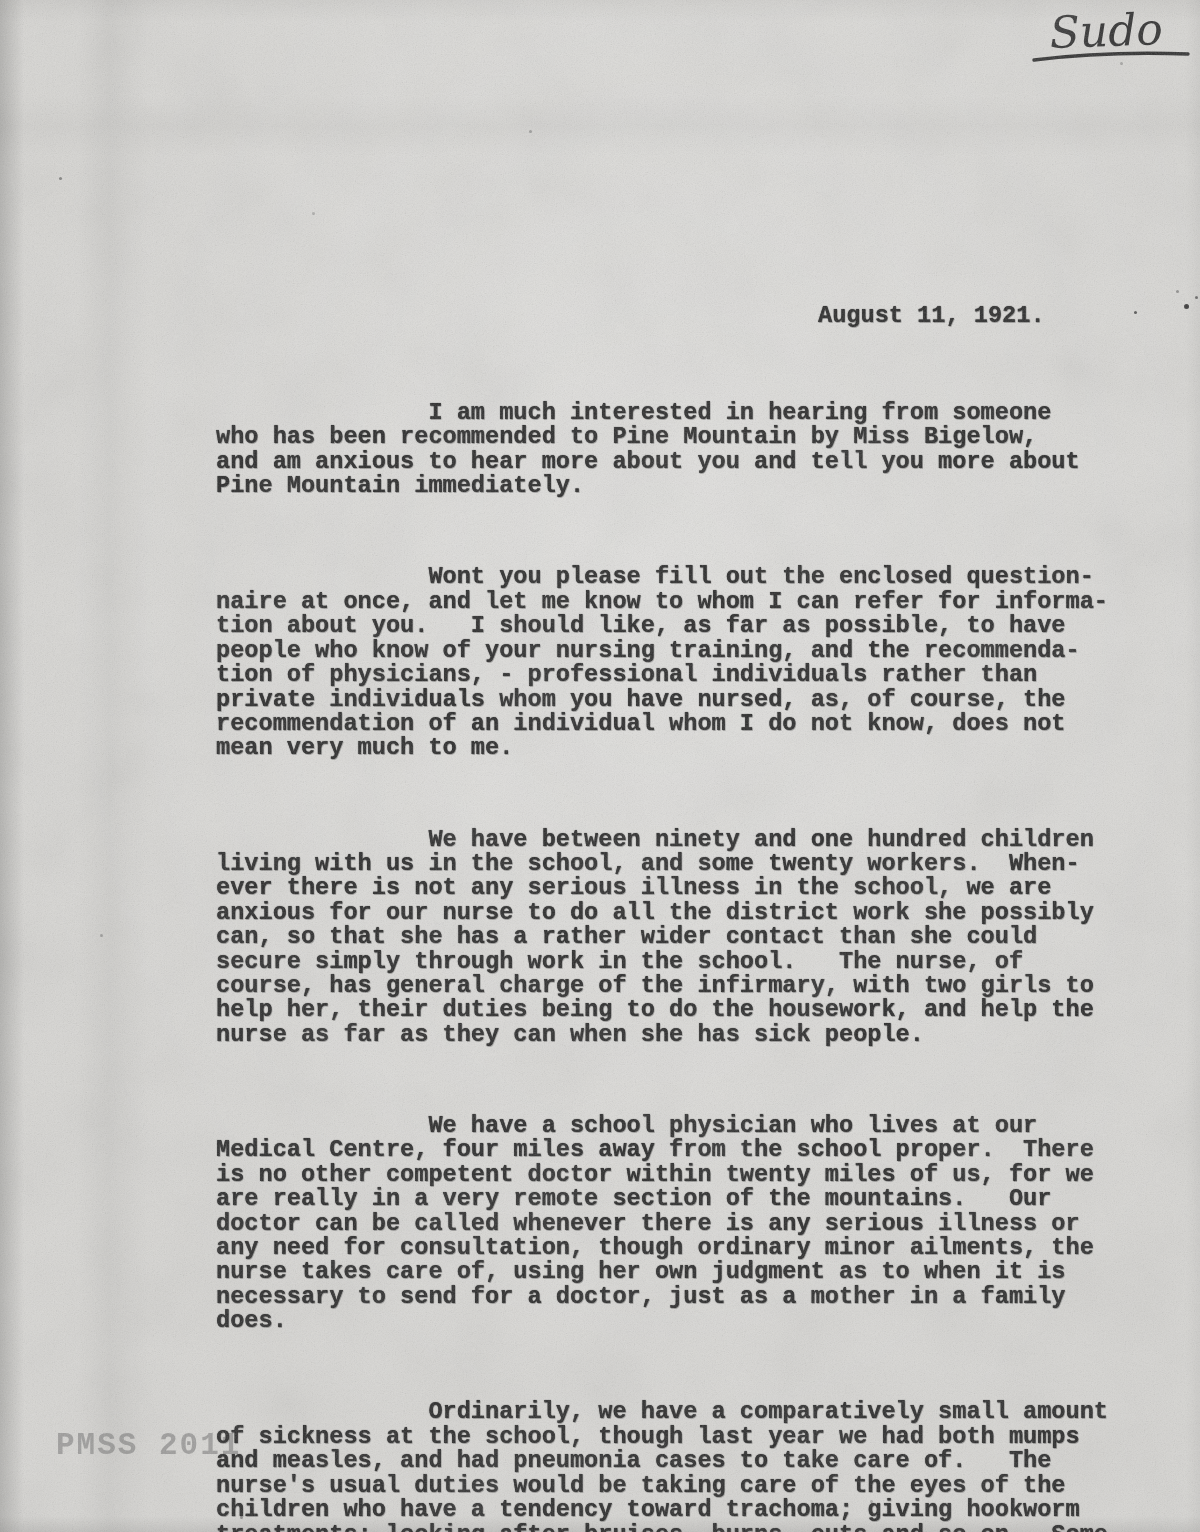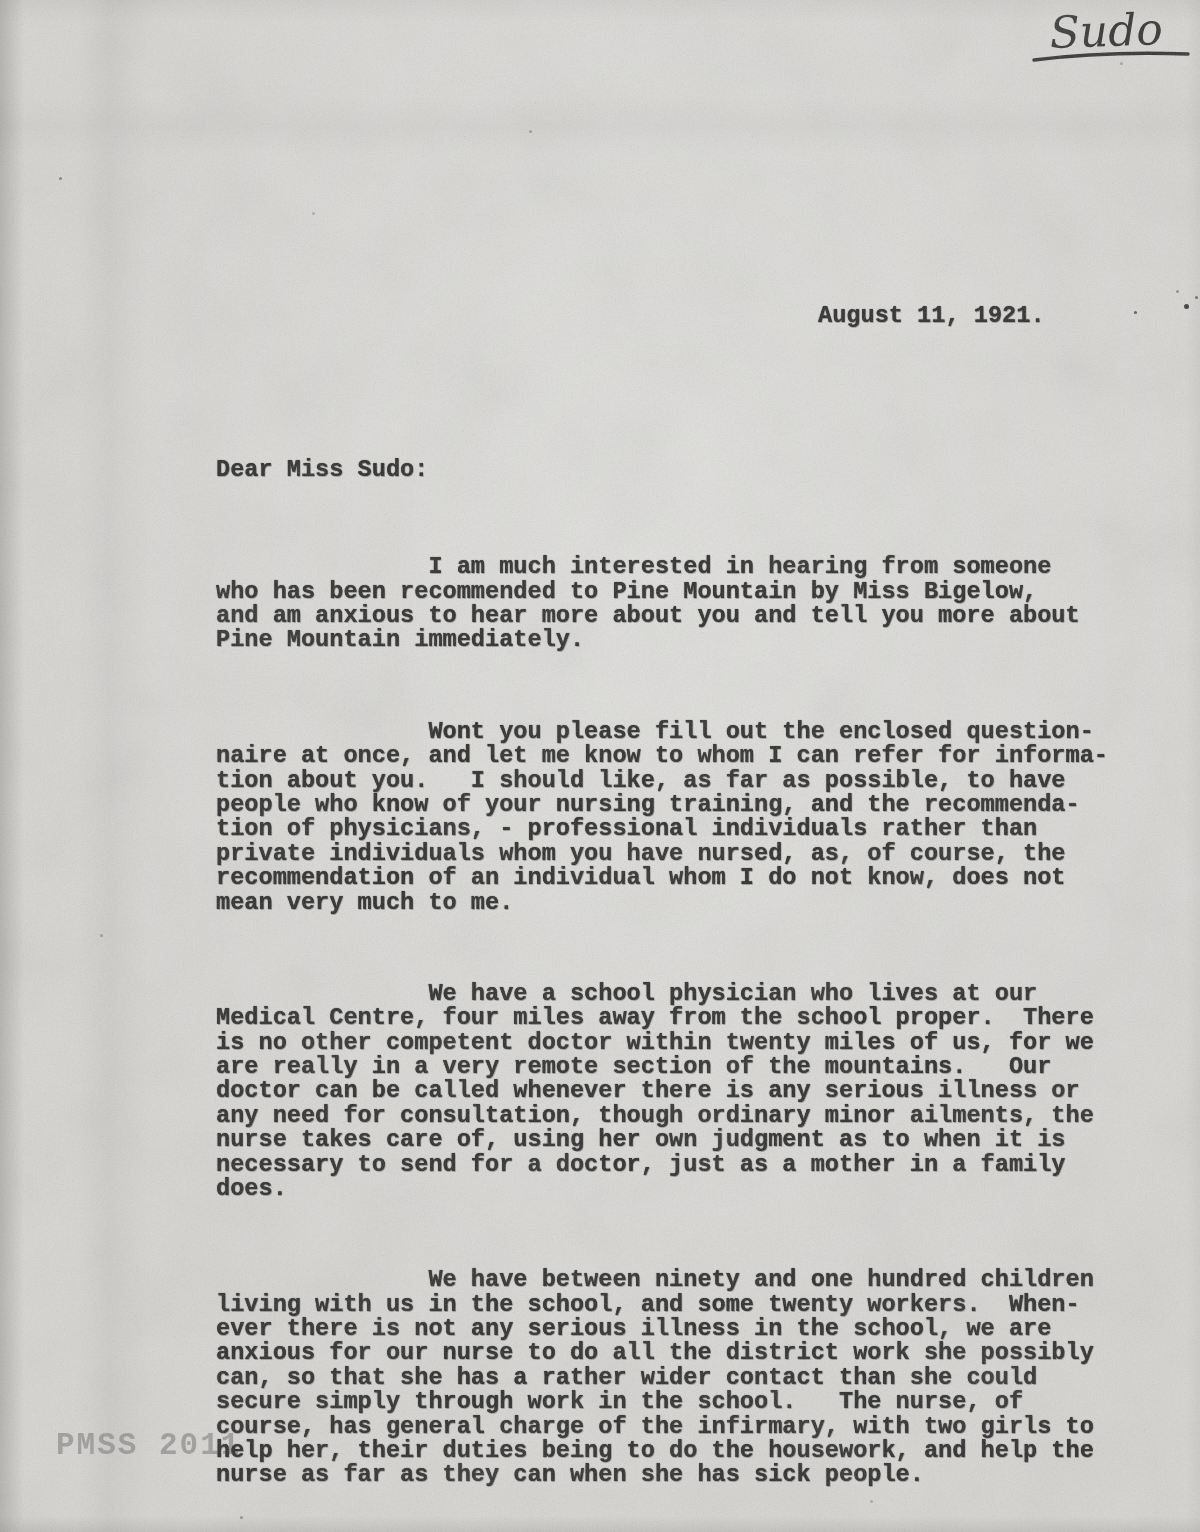--- a/index.html
+++ b/index.html
@@ -73,51 +73,50 @@
 
   <svg class="sudo" width="182" height="76" viewBox="0 0 182 76" xmlns="http://www.w3.org/2000/svg">
     <text x="32" y="46" transform="rotate(-2 90 40)">Sudo</text>
     <path d="M16 60 Q 88 51 170 54"></path>
   </svg>
 
   <div class="watermark">PMSS 2011</div>
 
   <div class="letter">
     <div class="date">August 11, 1921.</div>
-    <div class="salutation">Dear Miss Sudo:</div>
     <div class="para first">               I am much interested in hearing from someone
 who has been recommended to Pine Mountain by Miss Bigelow,
 and am anxious to hear more about you and tell you more about
 Pine Mountain immediately.</div>
     <div class="para">               Wont you please fill out the enclosed question-
 naire at once, and let me know to whom I can refer for informa-
 tion about you.   I should like, as far as possible, to have
 people who know of your nursing training, and the recommenda-
 tion of physicians, - professional individuals rather than
 private individuals whom you have nursed, as, of course, the
 recommendation of an individual whom I do not know, does not
 mean very much to me.</div>
+    <div class="para">               We have between ninety and one hundred children
+living with us in the school, and some twenty workers.  When-
+ever there is not any serious illness in the school, we are
+anxious for our nurse to do all the district work she possibly
+can, so that she has a rather wider contact than she could
+secure simply through work in the school.   The nurse, of
+course, has general charge of the infirmary, with two girls to
+help her, their duties being to do the housework, and help the
+nurse as far as they can when she has sick people.</div>
     <div class="para">               We have a school physician who lives at our
 Medical Centre, four miles away from the school proper.  There
 is no other competent doctor within twenty miles of us, for we
 are really in a very remote section of the mountains.   Our
 doctor can be called whenever there is any serious illness or
 any need for consultation, though ordinary minor ailments, the
 nurse takes care of, using her own judgment as to when it is
 necessary to send for a doctor, just as a mother in a family
 does.</div>
-    <div class="para">               We have between ninety and one hundred children
-living with us in the school, and some twenty workers.  When-
-ever there is not any serious illness in the school, we are
-anxious for our nurse to do all the district work she possibly
-can, so that she has a rather wider contact than she could
-secure simply through work in the school.   The nurse, of
-course, has general charge of the infirmary, with two girls to
-help her, their duties being to do the housework, and help the
-nurse as far as they can when she has sick people.</div>
     <div class="para">               Ordinarily, we have a comparatively small amount
 of sickness at the school, though last year we had both mumps
 and measles, and had pneumonia cases to take care of.   The
 nurse's usual duties would be taking care of the eyes of the
 children who have a tendency toward trachoma; giving hookworm
 treatments; looking after bruises, burns, cuts and so on.  Some
 of this work would be done by going to school during school
 hours.</div>
     
   </div>

